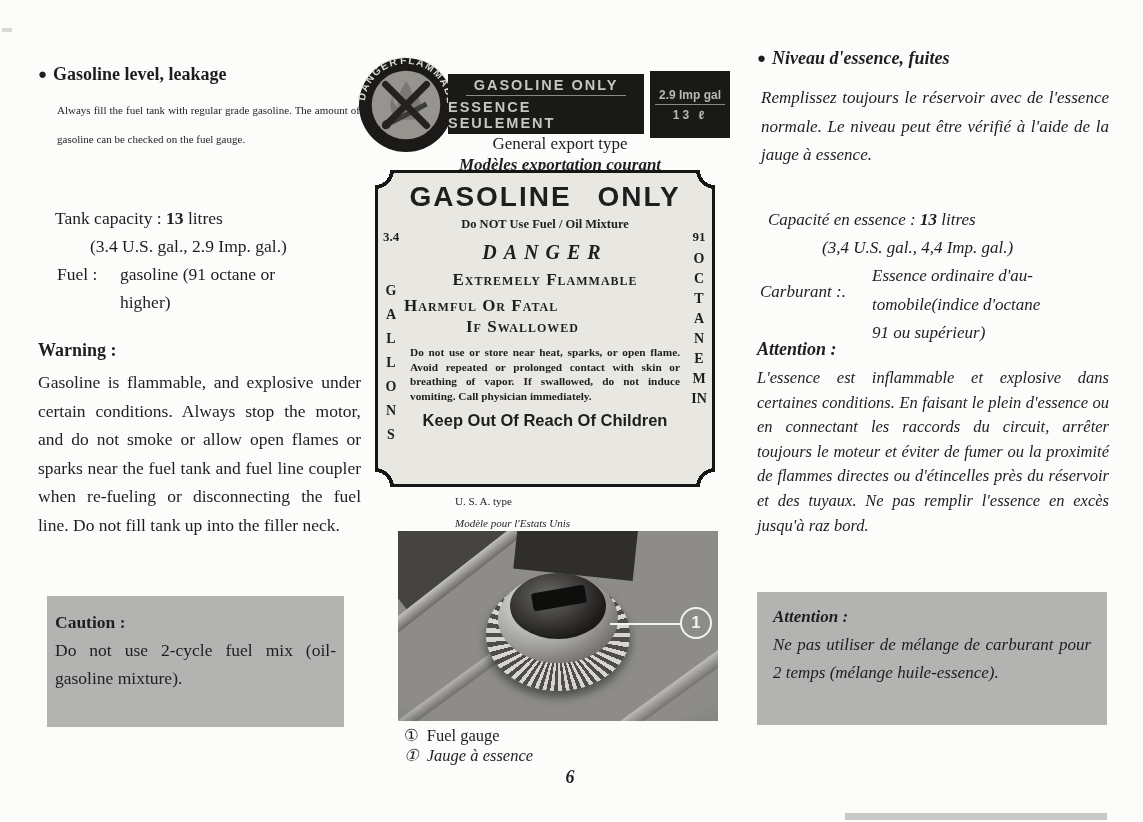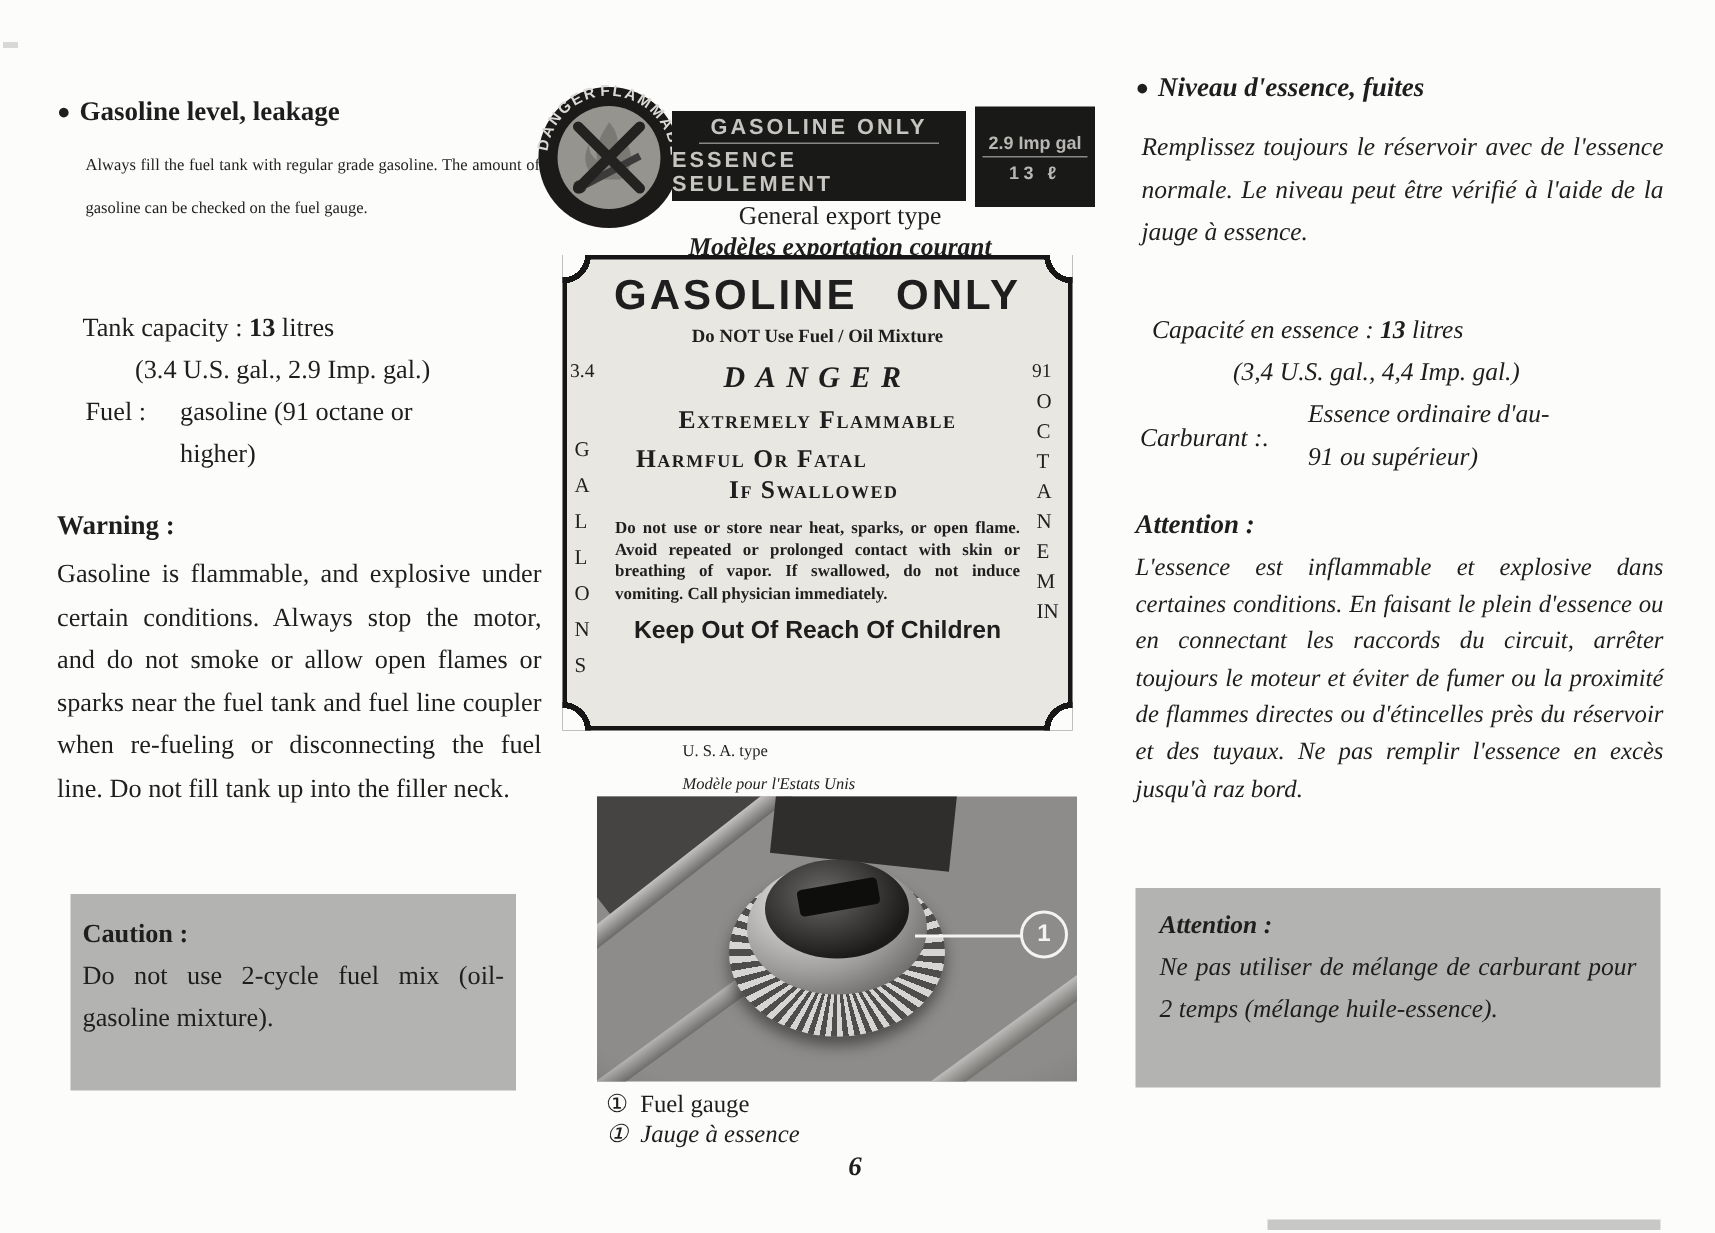--- a/index.html
+++ b/index.html
@@ -62,27 +62,27 @@
   .notch.tr{top:-3px;right:-3px;background:radial-gradient(circle at 100% 0,#fcfcfb 0 15px,#161616 15px 19px,rgba(0,0,0,0) 19px);}
   .notch.bl{bottom:-3px;left:-3px;background:radial-gradient(circle at 0 100%,#fcfcfb 0 15px,#161616 15px 19px,rgba(0,0,0,0) 19px);}
   .notch.br{bottom:-3px;right:-3px;background:radial-gradient(circle at 100% 100%,#fcfcfb 0 15px,#161616 15px 19px,rgba(0,0,0,0) 19px);}
   .usa-title{margin-top:8px;text-align:center;font-family:"Liberation Sans",sans-serif;
     font-weight:bold;font-size:28px;letter-spacing:2px;word-spacing:16px;}
   .usa-sub{margin-top:4px;text-align:center;font-weight:bold;font-size:12.5px;line-height:15px;}
   .usa-danger{margin-top:9px;text-align:center;font-style:italic;font-weight:bold;
     font-size:20px;letter-spacing:7px;}
   .usa-flam{margin-top:6px;text-align:center;font-weight:bold;font-size:17px;
     font-variant:small-caps;letter-spacing:1px;}
-  .usa-harm{margin-top:5px;padding-left:46px;font-weight:bold;font-size:17px;
+  .usa-harm{margin-top:5px;padding-left:26px;font-weight:bold;font-size:17px;
     font-variant:small-caps;letter-spacing:1px;line-height:21px;}
   .usa-harm .l2{padding-left:62px;}
   .usa-body{margin:8px 32px 0;font-weight:bold;font-size:11.3px;line-height:14.5px;text-align:justify;}
   .usa-keep{margin-top:8px;text-align:center;font-weight:bold;font-size:16.5px;
     font-family:"Liberation Sans",sans-serif;}
-  .rail{position:absolute;top:66px;width:22px;font-weight:normal;}
+  .rail{position:absolute;top:56px;width:22px;text-align:center;font-weight:bold;}
   .rail.left{left:2px;}
   .rail.right{right:2px;}
   .rail .qty{font-size:13px;margin-bottom:4px;}
   .rail .letters{width:16px;margin:0 auto;word-break:break-all;font-size:14px;}
   .rail.left .letters{line-height:24px;margin-top:34px;}
   .rail.right .letters{line-height:20px;}
   .usa-caption{left:455px;top:490px;font-size:11px;line-height:22px;}
   .usa-caption .fr{font-style:italic;}
   
   .photo{left:398px;top:531px;width:320px;height:190px;background:#8d8c8a;overflow:hidden;}
@@ -259,20 +259,21 @@
     <span class="bold">13</span>
     <span>litres</span>
   </div>
   <div class="cap-paren">(3,4 U.S. gal., 4,4 Imp. gal.)</div>
 </div>
 
 <div class="abs carb-block ital">
   <span class="carb-label">Carburant :.</span>
   <div class="carb-lines">
     <div>Essence ordinaire d'au-</div>
+    <div>tomobile(indice d'octane</div>
     <div>91 ou supérieur)</div>
   </div>
 </div>
 
 <div class="abs h-attention">Attention :</div>
 <div class="abs attention-para just ital">L'essence est inflammable et explosive dans certaines conditions.  En faisant le plein d'essence ou en connectant les raccords du circuit, arrêter toujours le moteur et éviter de fumer ou la proximité de flammes directes ou d'étincelles près du réservoir et des tuyaux.  Ne pas remplir l'essence en excès jusqu'à raz bord.</div>
 
 <div class="abs caution-box-r ital">
   <div class="head">Attention :</div>
   <div class="just">Ne pas utiliser de mélange de carburant pour 2 temps (mélange huile-essence).</div>

